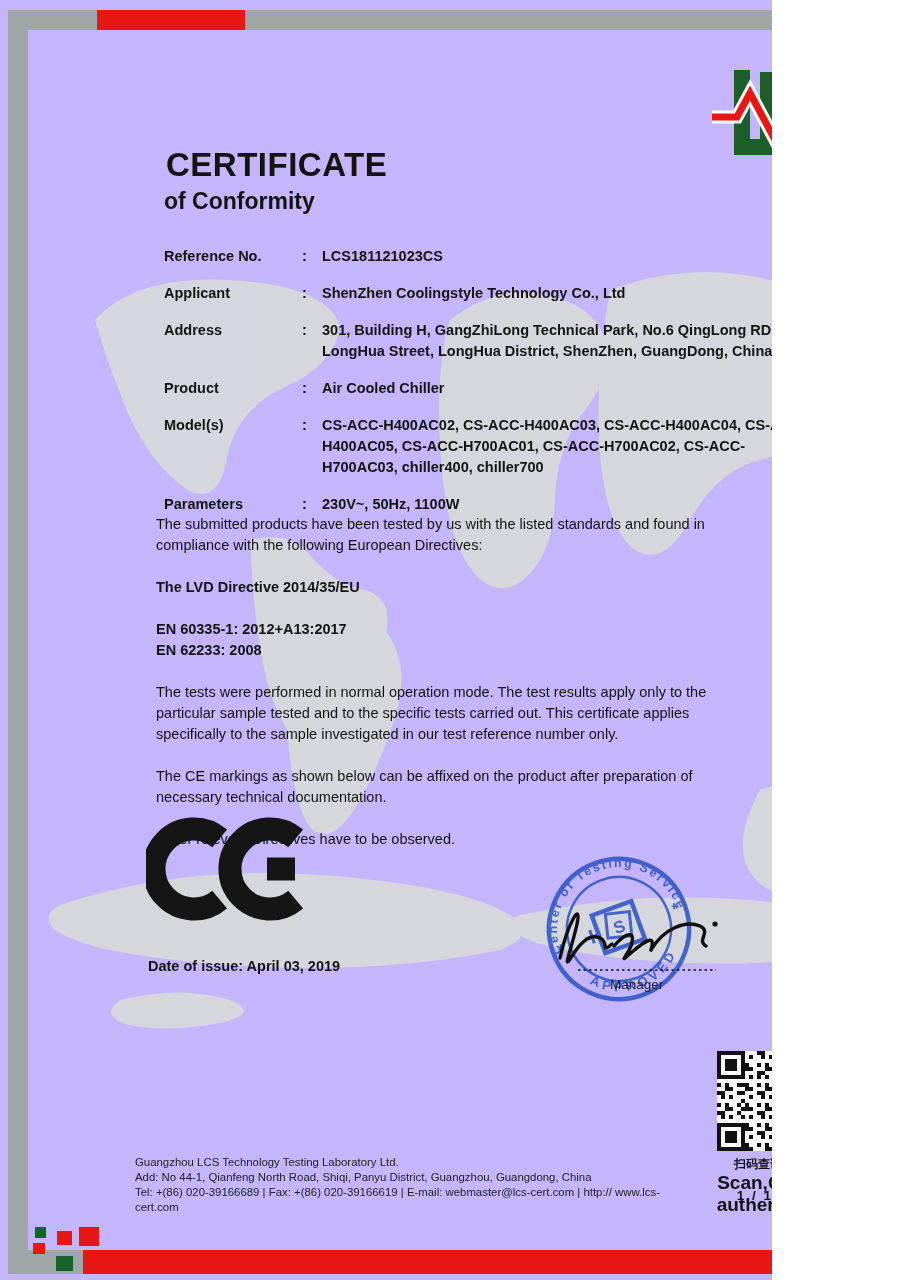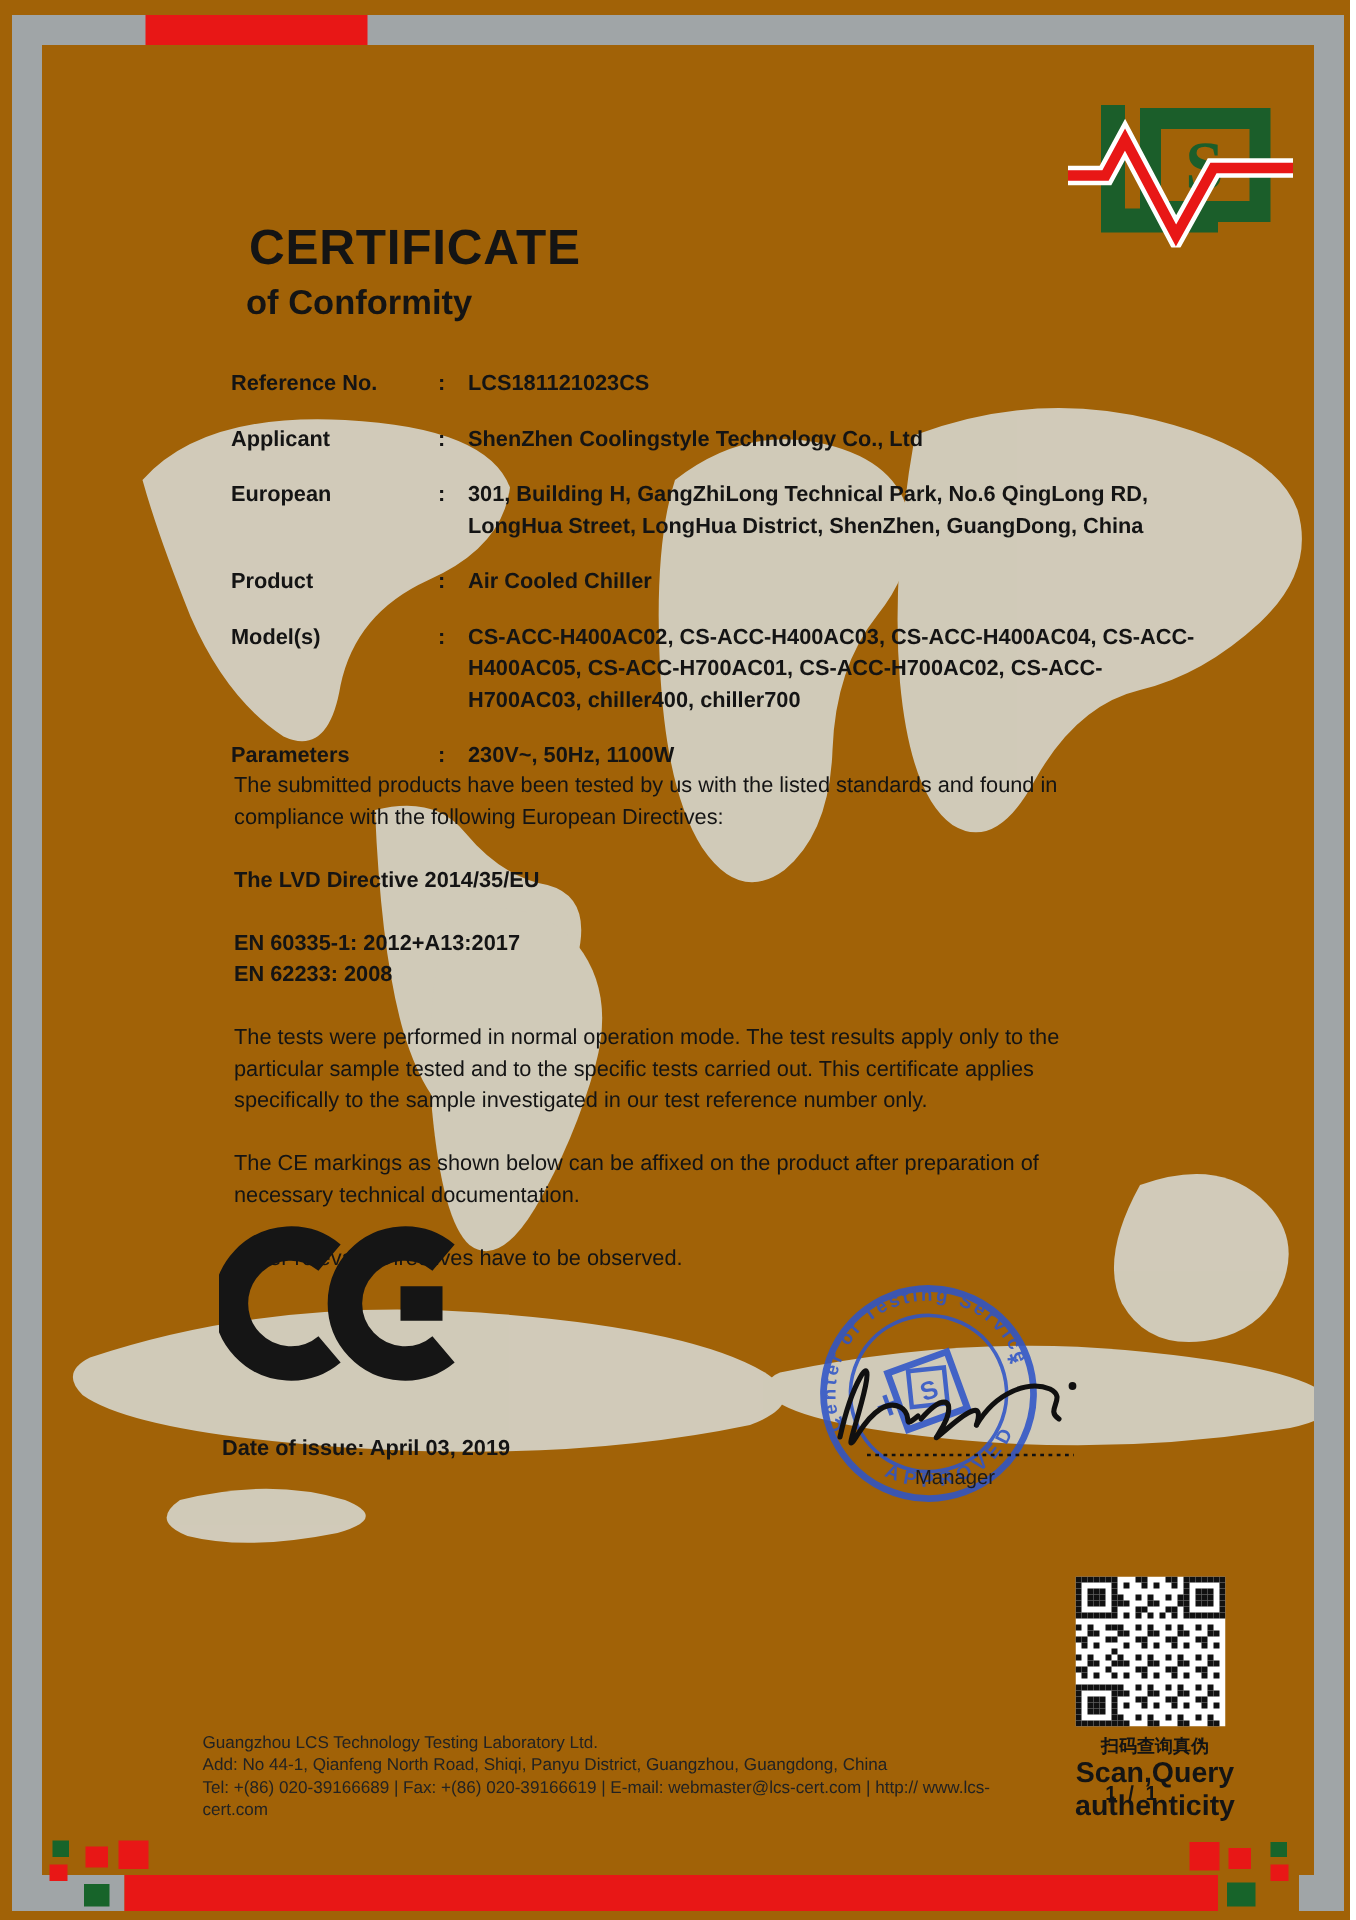--- a/index.html
+++ b/index.html
@@ -1,30 +1,30 @@
 <!DOCTYPE html>
 <html><head>
 <meta charset="utf-8">
 <style>
   html,body{margin:0;padding:0;background:#ffffff;}
   .page{
-    position:relative;width:900px;height:1280px;overflow:hidden;
-    background:#a16207;font-family:"Liberation Sans", sans-serif;color:#141414;
+    position:relative;width:772px;height:1280px;overflow:hidden;
+    background:#c4b5fd;font-family:"Liberation Sans", sans-serif;color:#141414;
   }
   
   .bar{position:absolute;background:#a0a5a7;}
   .sq{position:absolute;}
   
   .watermark{position:absolute;left:0;top:0;}
   
   .logo{position:absolute;left:712px;top:60px;}
   .title1{position:absolute;left:166px;top:146px;font-size:33px;font-weight:bold;letter-spacing:.5px;}
   .title2{position:absolute;left:164px;top:188px;font-size:23px;font-weight:bold;}
   
-  .fields{position:absolute;left:154px;top:246px;width:648px;}
+  .fields{position:absolute;left:164px;top:246px;width:648px;}
   .frow{display:flex;align-items:flex-start;margin-bottom:16px;font-size:14.5px;font-weight:bold;line-height:21px;}
   .flabel{width:138px;flex:0 0 138px;}
   .fcolon{width:20px;flex:0 0 20px;}
   .fvalue{width:488px;}
   
   .bodytext{position:absolute;left:156px;top:512px;width:592px;font-size:14.5px;line-height:21px;}
   .bodytext p{margin:0 0 21px 0;}
   .bodytext .bold{font-weight:bold;}
   .standards{margin:0 0 21px 0;font-weight:bold;}
   
@@ -100,21 +100,21 @@
       <div class="flabel">Reference No.</div>
       <div class="fcolon">:</div>
       <div class="fvalue">LCS181121023CS</div>
     </div>
     <div class="frow">
       <div class="flabel">Applicant</div>
       <div class="fcolon">:</div>
       <div class="fvalue">ShenZhen Coolingstyle Technology Co., Ltd</div>
     </div>
     <div class="frow">
-      <div class="flabel">European</div>
+      <div class="flabel">Address</div>
       <div class="fcolon">:</div>
       <div class="fvalue">301, Building H, GangZhiLong Technical Park, No.6 QingLong RD, LongHua Street, LongHua District, ShenZhen, GuangDong, China</div>
     </div>
     <div class="frow">
       <div class="flabel">Product</div>
       <div class="fcolon">:</div>
       <div class="fvalue">Air Cooled Chiller</div>
     </div>
     <div class="frow">
       <div class="flabel">Model(s)</div>

